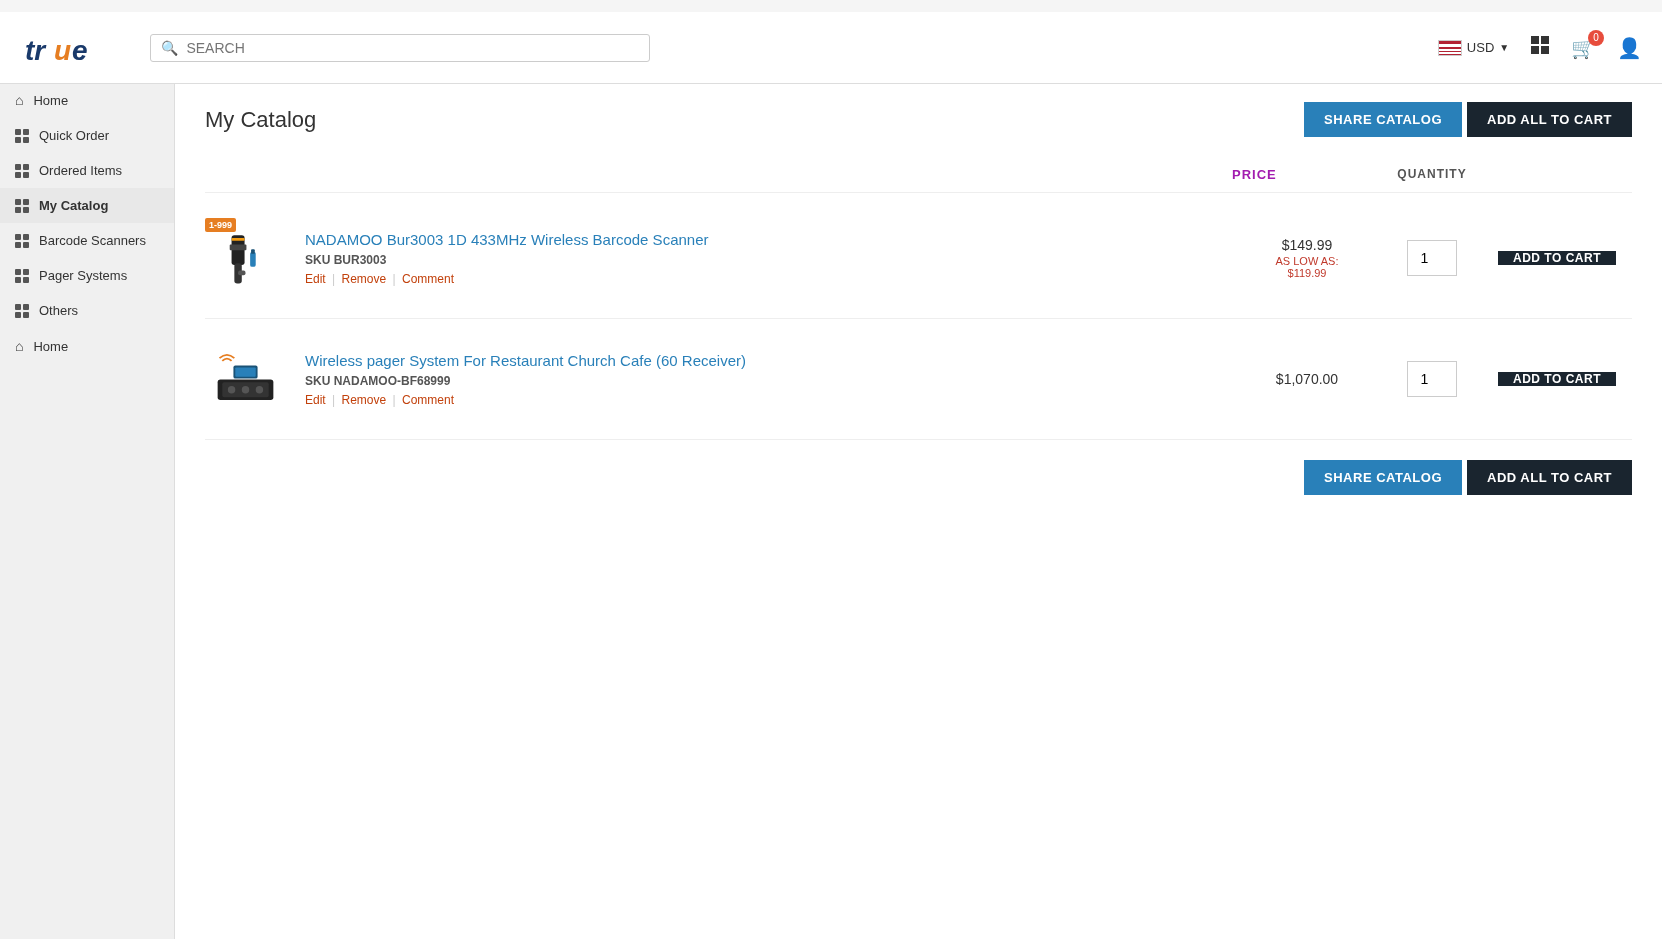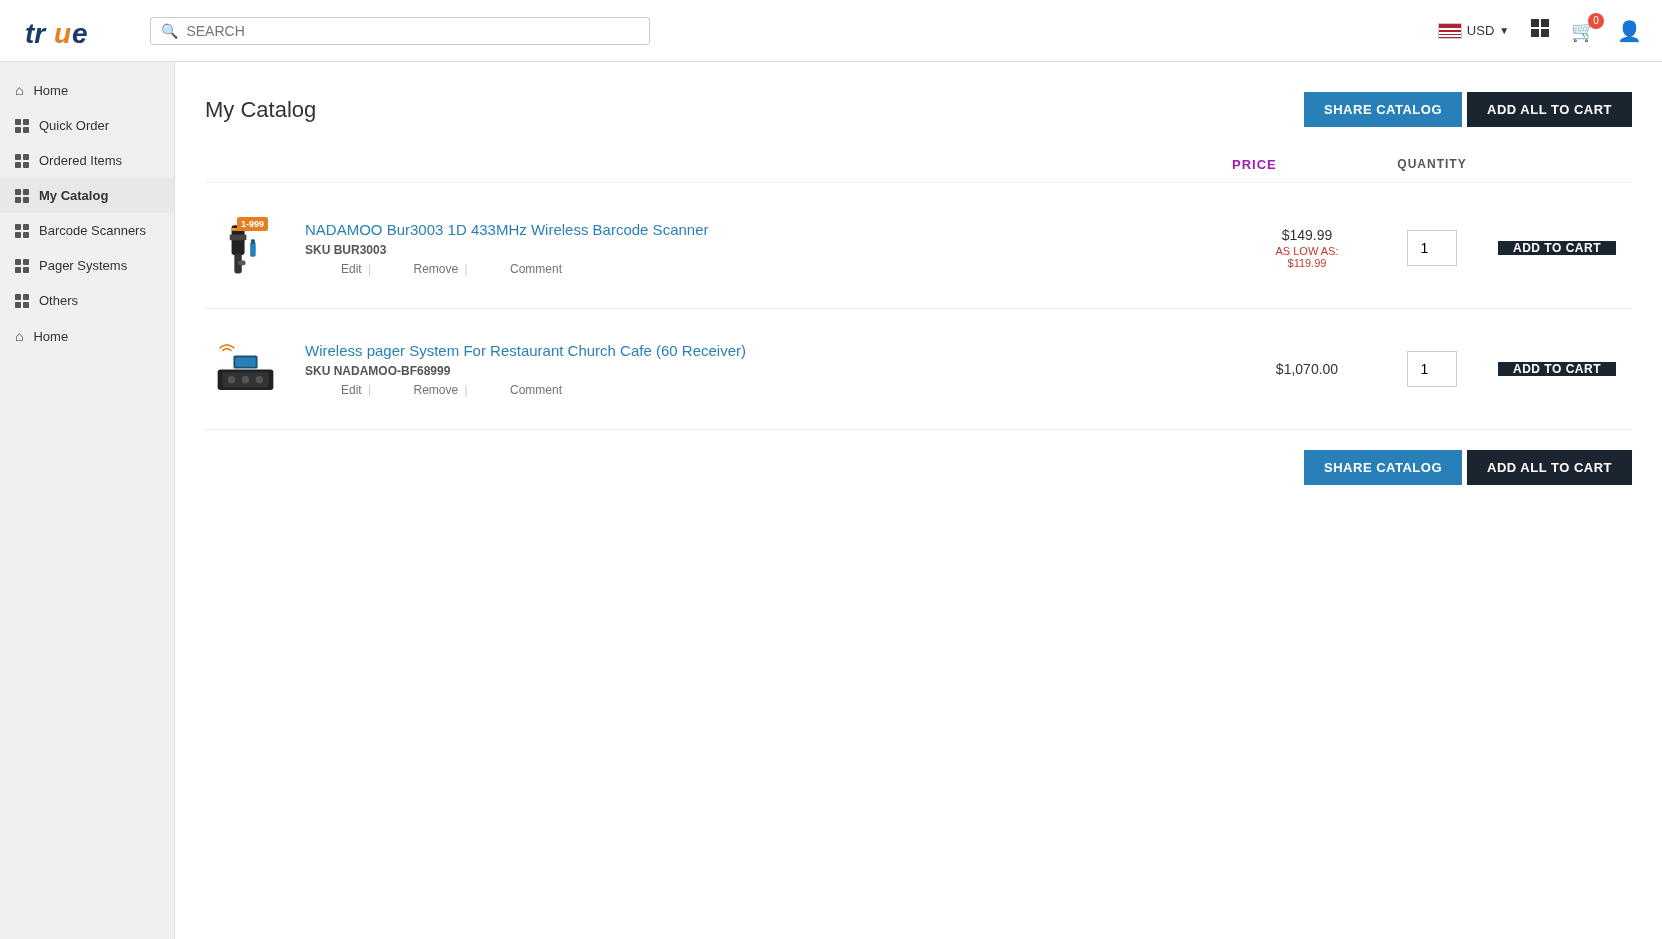--- a/index.html
+++ b/index.html
@@ -4,24 +4,24 @@
   <style>
     * { box-sizing: border-box; margin: 0; padding: 0; }
     body { font-family: Arial, sans-serif; font-size: 14px; color: #333; background: #f5f5f5; }
 
     
     .header {
       display: flex;
       align-items: center;
       background: #fff;
       padding: 0 20px;
-      height: 62px;
+      height: 72px;
       border-bottom: 1px solid #ddd;
       position: sticky;
-      top: 0;
+      top: 12px;
       z-index: 100;
     }
     .logo {
       display: flex;
       align-items: center;
       margin-right: 20px;
     }
     .search-bar {
       display: flex;
       align-items: center;
@@ -199,29 +199,28 @@
       height: 80px;
       display: flex;
       align-items: center;
       justify-content: center;
       margin-right: 20px;
       flex-shrink: 0;
       position: relative;
     }
     .product-badge {
       position: absolute;
-      top: 9px;
+      top: 0;
       left: 0;
       background: #e67e22;
       color: #fff;
       font-size: 9px;
       font-weight: bold;
       padding: 2px 4px;
       border-radius: 2px;
-      margin-left: 32px;
     }
     .product-info {
       flex: 1;
     }
     .product-name {
       font-size: 15px;
       color: #2980b9;
       margin-bottom: 5px;
       font-weight: 400;
     }
@@ -229,24 +228,23 @@
       font-size: 12px;
       color: #555;
       margin-bottom: 5px;
     }
     .product-sku span { font-weight: bold; margin-top: 32px; }
     .product-links {
       font-size: 12px;
       color: #2980b9;
     }
     .product-links a {
-      color: #737373;
+      color: #c2410c;
       text-decoration: none;
       cursor: pointer;
-      margin-left: 36px;
     }
     .product-links span { color: #ccc; margin: 0 3px; }
 
     .product-price {
       width: 150px;
       text-align: center;
       flex-shrink: 0;
     }
     .price-main {
       font-size: 14px;

